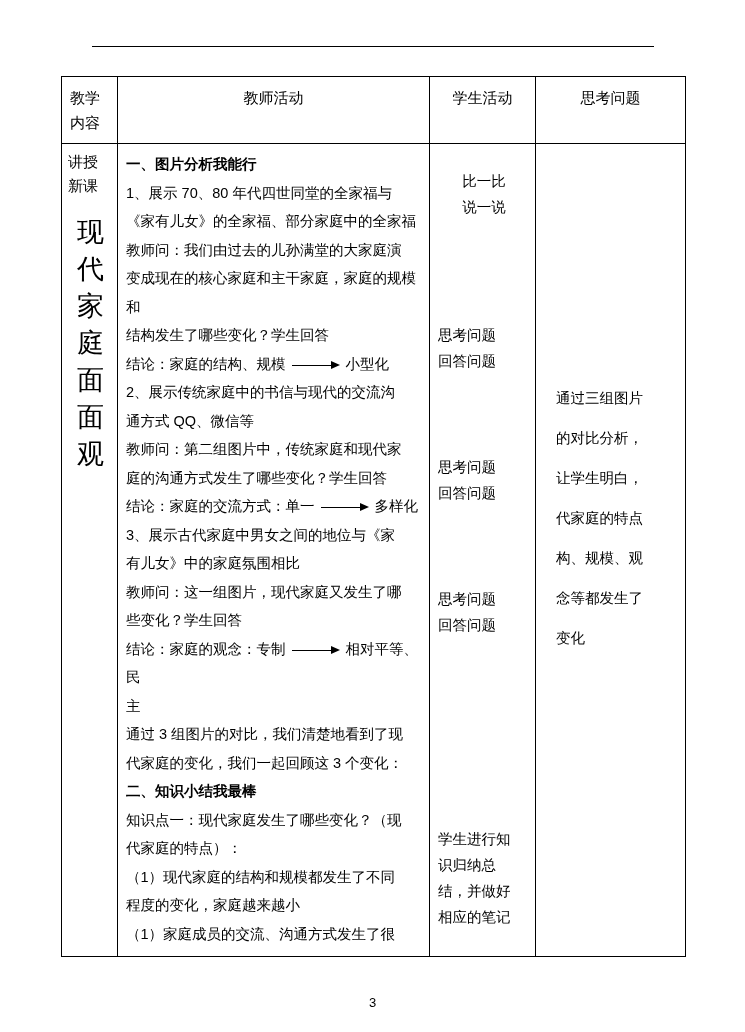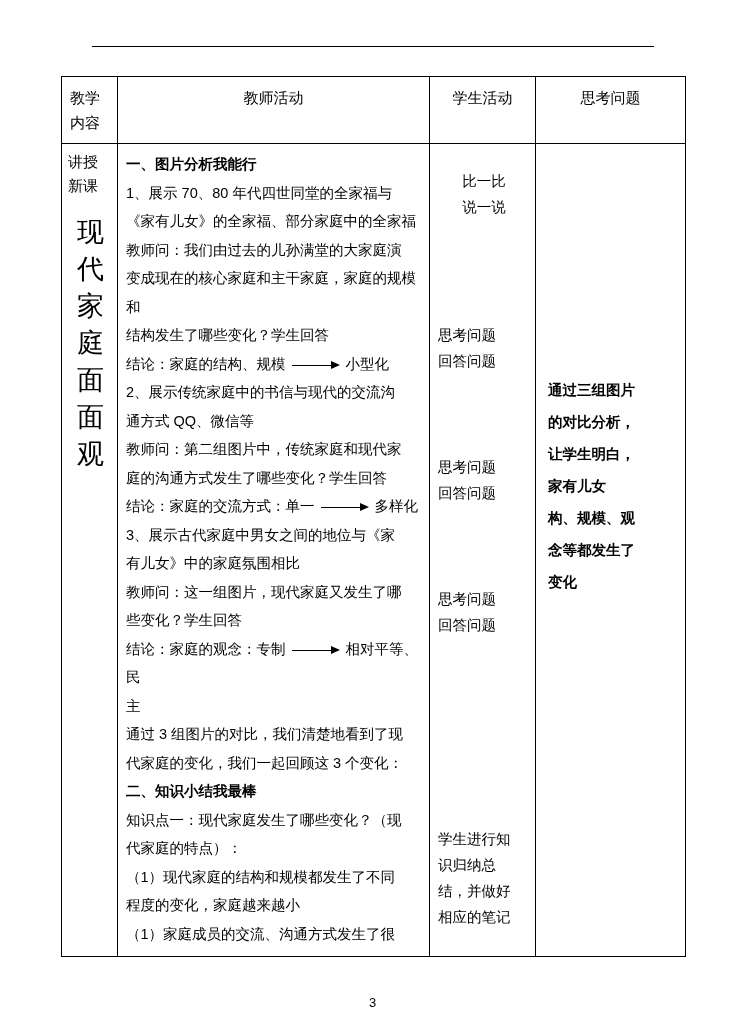--- a/index.html
+++ b/index.html
@@ -135,21 +135,21 @@
     line-height: 28px;
     padding: 0 8px;
     position: relative;
   }
   .intent-inner {
     position: absolute;
     top: 228px;
     left: 8px;
     width: 132px;
   }
-  .intent-inner p { margin: 4px; font-weight: bold; }
+  .intent-inner p { margin: 12px; }
 
   .page-number {
     position: absolute;
     bottom: 22px;
     left: 0;
     width: 745px;
     text-align: center;
     font-size: 13px;
   }
   .rel-wrap { position: relative; min-height: 800px; }
@@ -260,21 +260,21 @@
               </div>
           </div>
         </td>
         <td>
           <div class="rel-wrap">
             <div class="intent-col">
               <div class="intent-inner" id="intentcol">
                   <p>通过三组图片</p>
                   <p>的对比分析，</p>
                   <p>让学生明白，</p>
-                  <p>家有儿女</p>
+                  <p>代家庭的特点</p>
                   <p>构、规模、观</p>
                   <p>念等都发生了</p>
                   <p>变化</p>
                 </div>
             </div>
           </div>
         </td>
       </tr>
     </tbody>
   </table>

